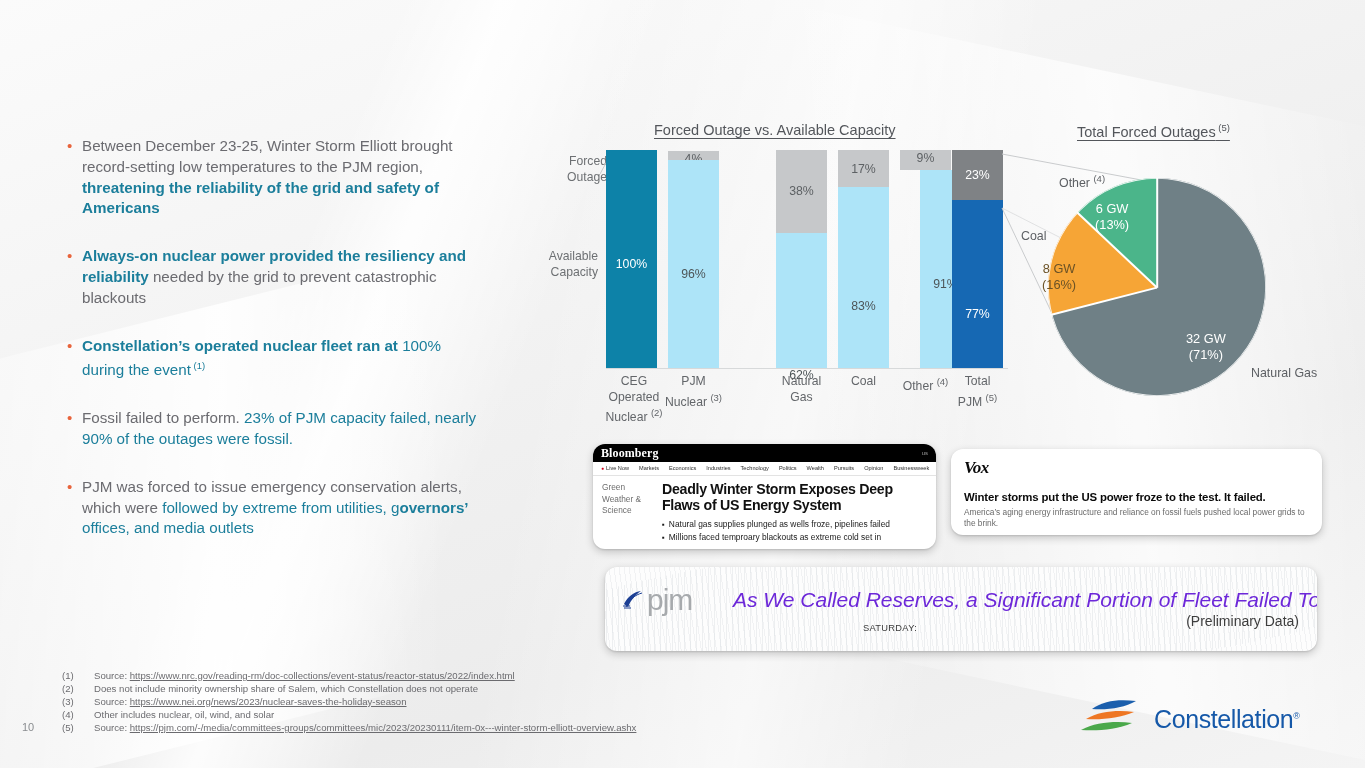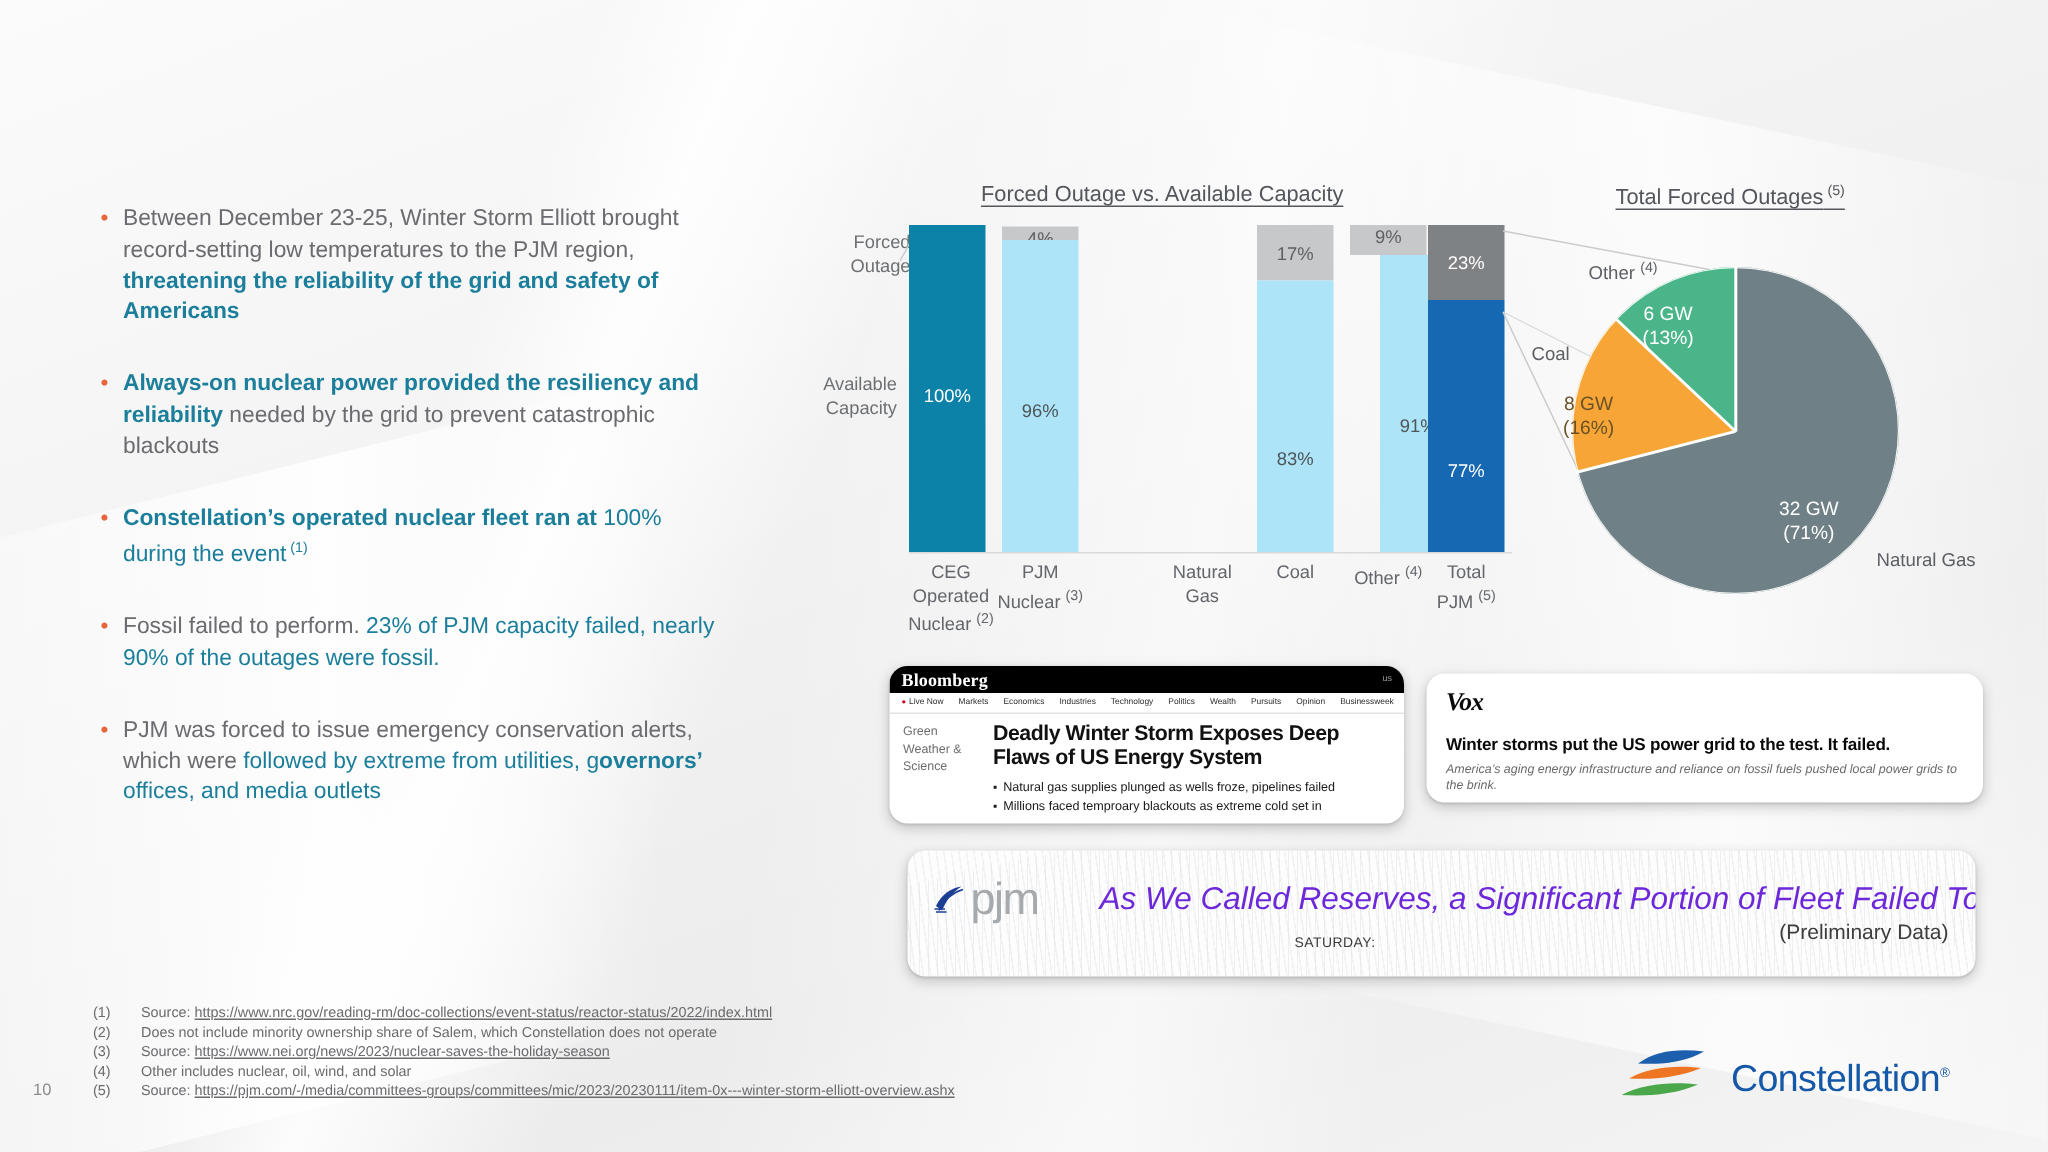--- a/index.html
+++ b/index.html
@@ -167,21 +167,21 @@
   .bb-bullets div::before { content: "\25AA"; margin-right: 4px; font-size: 8px; }
 
   
   #card-vox { left: 951px; top: 449px; width: 371px; height: 86px; }
   .vox-inner { padding: 9px 13px; }
   .vox-logo {
     font-family: "Liberation Serif", serif; font-size: 17px; font-weight: 700;
     color: #0a0a0a; font-style: italic; letter-spacing: -.6px;
   }
   .vox-head { margin-top: 13px; font-size: 11.4px; font-weight: 700; color: #0a0a0a; letter-spacing: -.15px; }
-  .vox-sub { margin-top: 4px; font-size: 8.3px; color: #6a6a6a; line-height: 11.2px; font-style: italic; }
+  .vox-sub { margin-top: 4px; font-size: 8.3px; color: #6a6a6a; line-height: 11.2px; }
 
   
   #card-pjm { left: 605px; top: 567px; width: 712px; height: 84px; background:#fdfdfd; }
   .pjm-wave {
     position: absolute; inset: 0;
     background:
       repeating-linear-gradient(82deg, rgba(200,205,210,.30) 0px, rgba(200,205,210,.30) 1px, transparent 1px, transparent 5px);
     opacity: .7;
   }
   .pjm-wave2 {
@@ -259,20 +259,28 @@
         <div class="seg seg-av" style="height: 218px;">
           <span style="top: 107px;">100%</span>
         </div>
       </div>
       <div class="col" style="left: 62px;">
         <div class="seg seg-out" style="height: 8.72px;">
           <span style="top: 1px; transform: none;">4%</span>
         </div>
         <div class="seg seg-av" style="height: 208px;">
           <span style="top: 107px;">96%</span>
+        </div>
+      </div>
+      <div class="col" style="left: 170px;">
+        <div class="seg seg-out" style="height: 82.84px;">
+          <span>38%</span>
+        </div>
+        <div class="seg seg-av" style="height: 135.16px;">
+          <span style="top: 135px;">62%</span>
         </div>
       </div>
       <div class="col" style="left: 232px;">
         <div class="seg seg-out" style="height: 37.06px;">
           <span>17%</span>
         </div>
         <div class="seg seg-av" style="height: 180.94px;">
           <span style="top: 112px;">83%</span>
         </div>
       </div>
@@ -351,21 +359,21 @@
             <div>Natural gas supplies plunged as wells froze, pipelines failed</div>
             <div>Millions faced temproary blackouts as extreme cold set in</div>
           </div>
       </div>
     </div>
   </div>
 
   <div class="card" id="card-vox">
     <div class="vox-inner">
       <div class="vox-logo">Vox</div>
-      <div class="vox-head">Winter storms put the US power grid to the test. It failed.</div>
+      <div class="vox-head">Winter storms put the US power froze to the test. It failed.</div>
       <div class="vox-sub">America’s aging energy infrastructure and reliance on fossil fuels pushed local power grids to the brink.</div>
     </div>
   </div>
 
   <div class="card" id="card-pjm">
     <div class="pjm-wave">
         <div class="pjm-wave2"></div>
       </div>
     <div class="pjm-row">
       <div class="pjm-logo">

